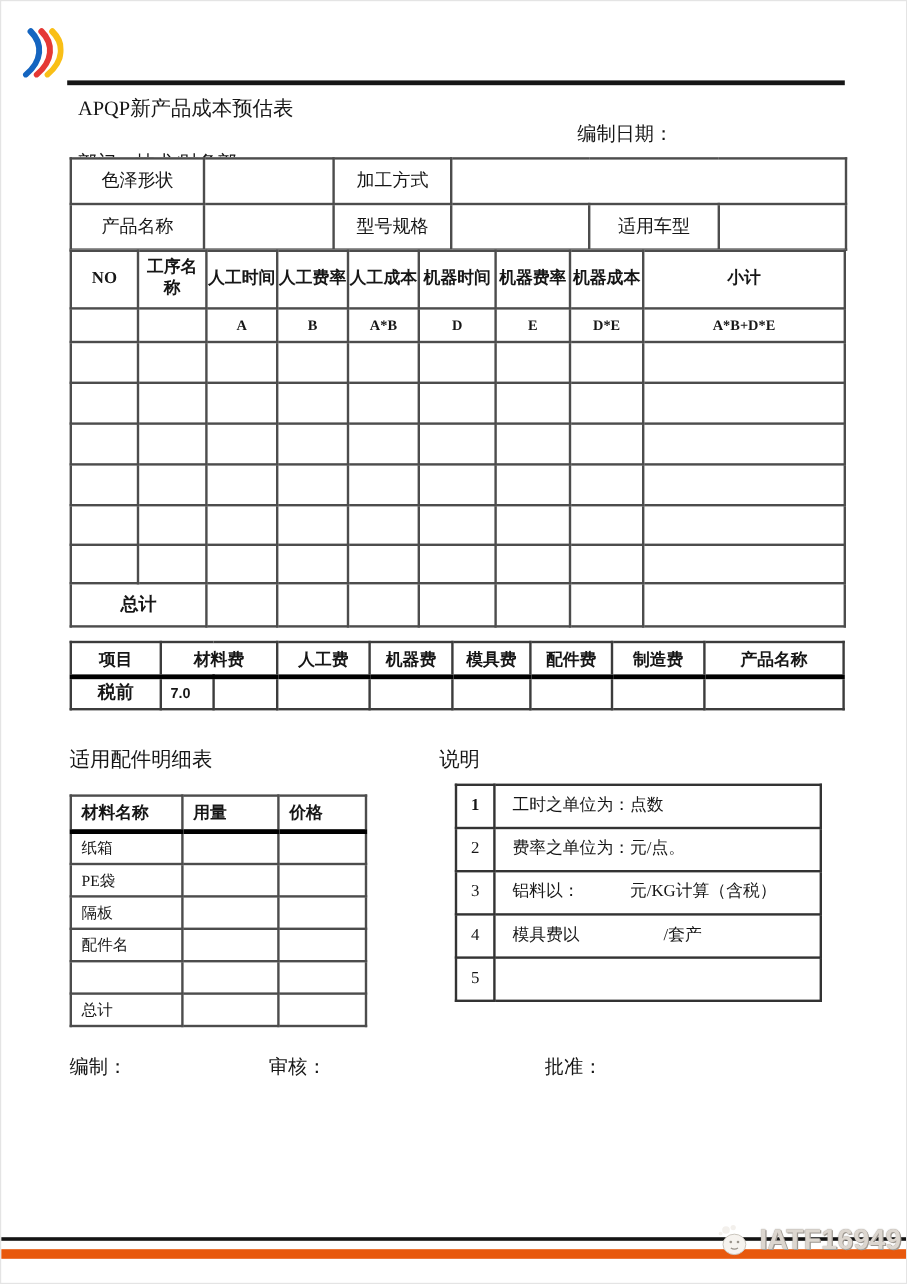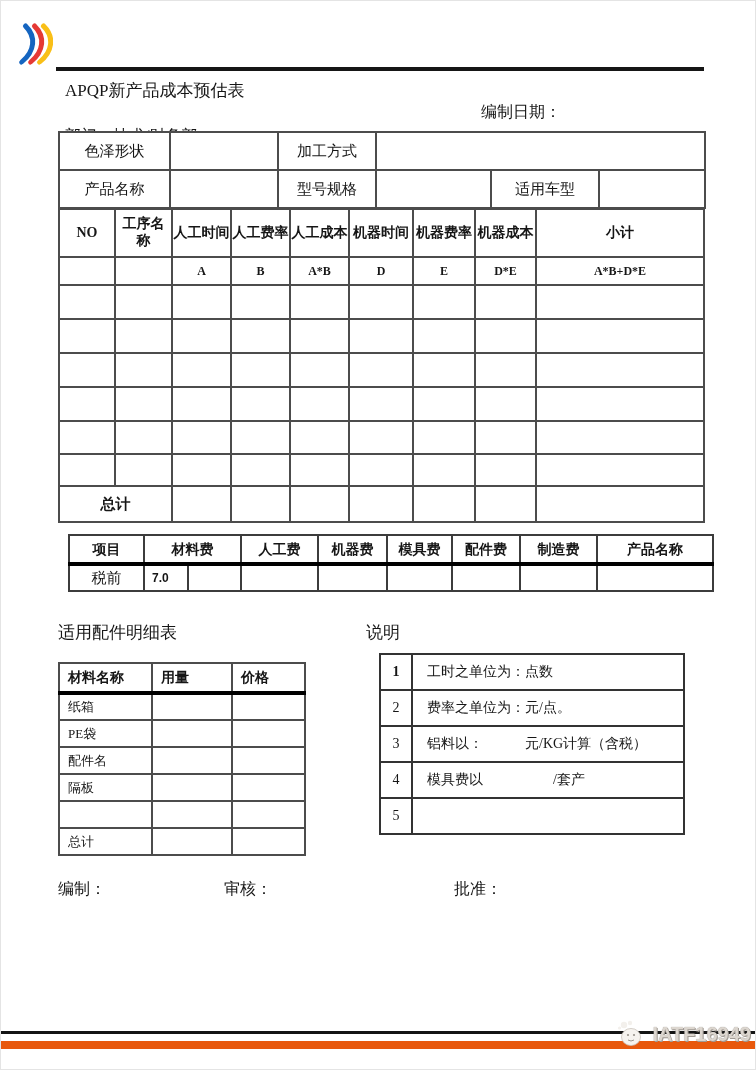--- a/index.html
+++ b/index.html
@@ -25,22 +25,22 @@
      font-size:15px;padding:0;overflow:hidden;word-break:break-all;line-height:1.2;}
   
   .info-table{left:57px;top:130px;}
   .info-table td{height:36px;}
   
   .process-table{left:57px;top:207px;font-weight:bold;}
   .process-table td{font-size:14px;}
   .process-table .formula td{font-size:12px;}
   .process-table .total-label{font-size:15px;}
   
-  .summary-table{left:67px;top:533px;border:2px solid #222;}
-  .summary-table td{border-color:#3c3c3c;}
+  .summary-table{left:57px;top:533px;border:2px solid #222;}
+  .summary-table td{border-color:#3c3c3c;font-weight:bold;}
   .summary-table .hd td{
     font-family:"Liberation Sans","DejaVu Sans",sans-serif;
     font-weight:700;font-size:14px;border-bottom:4px solid #000;
   }
   .summary-table .val{
     font-family:"Liberation Sans","DejaVu Sans",sans-serif;
     font-weight:700;font-size:12px;text-align:left;padding-left:7px;
   }
   
   .section-title{position:absolute;font-size:17px;}
@@ -62,21 +62,21 @@
   .sig{position:absolute;top:878px;font-size:16px;}
   .sig-maker{left:57px;} .sig-reviewer{left:223px;} .sig-approver{left:453px;}
   
   .footer-black-line{position:absolute;left:0;top:1030px;width:756px;height:3px;background:#141414;}
   .footer-orange-bar{position:absolute;left:0;top:1040px;width:756px;height:8px;background:#e8580c;}
   .watermark{
     position:absolute;right:4px;top:1018px;display:flex;align-items:center;gap:2px;z-index:5;
   }
   .watermark-text{
     font-family:"Liberation Sans","DejaVu Sans",sans-serif;
-    font-size:20px;font-weight:700;color:#dcd6cf;letter-spacing:0;
+    font-size:24px;font-weight:700;color:#dcd6cf;letter-spacing:0;
     text-shadow:0 0 1px #8f8a84,1px 1px 0 #a39d96;
   }
 </style>
 </head>
 <body>
 
 <div class="page">
 
   <svg class="brand-logo" width="36" height="46" viewBox="0 0 36 46">
     <g transform="skewX(-6) translate(4,0)" fill="none" stroke-linecap="round" stroke-width="5">
@@ -288,26 +288,26 @@
       <td>纸箱</td>
       <td></td>
           <td></td>
     </tr>
     <tr style="height:27px">
       <td>PE袋</td>
       <td></td>
           <td></td>
     </tr>
     <tr style="height:27px">
+      <td>隔板</td>
+      <td></td>
+          <td></td>
+    </tr>
+    <tr style="height:27px">
       <td>配件名</td>
-      <td></td>
-          <td></td>
-    </tr>
-    <tr style="height:27px">
-      <td>隔板</td>
       <td></td>
           <td></td>
     </tr>
     <tr style="height:27px">
       <td></td>
       <td></td>
           <td></td>
     </tr>
     <tr style="height:27px">
       <td>总计</td>

